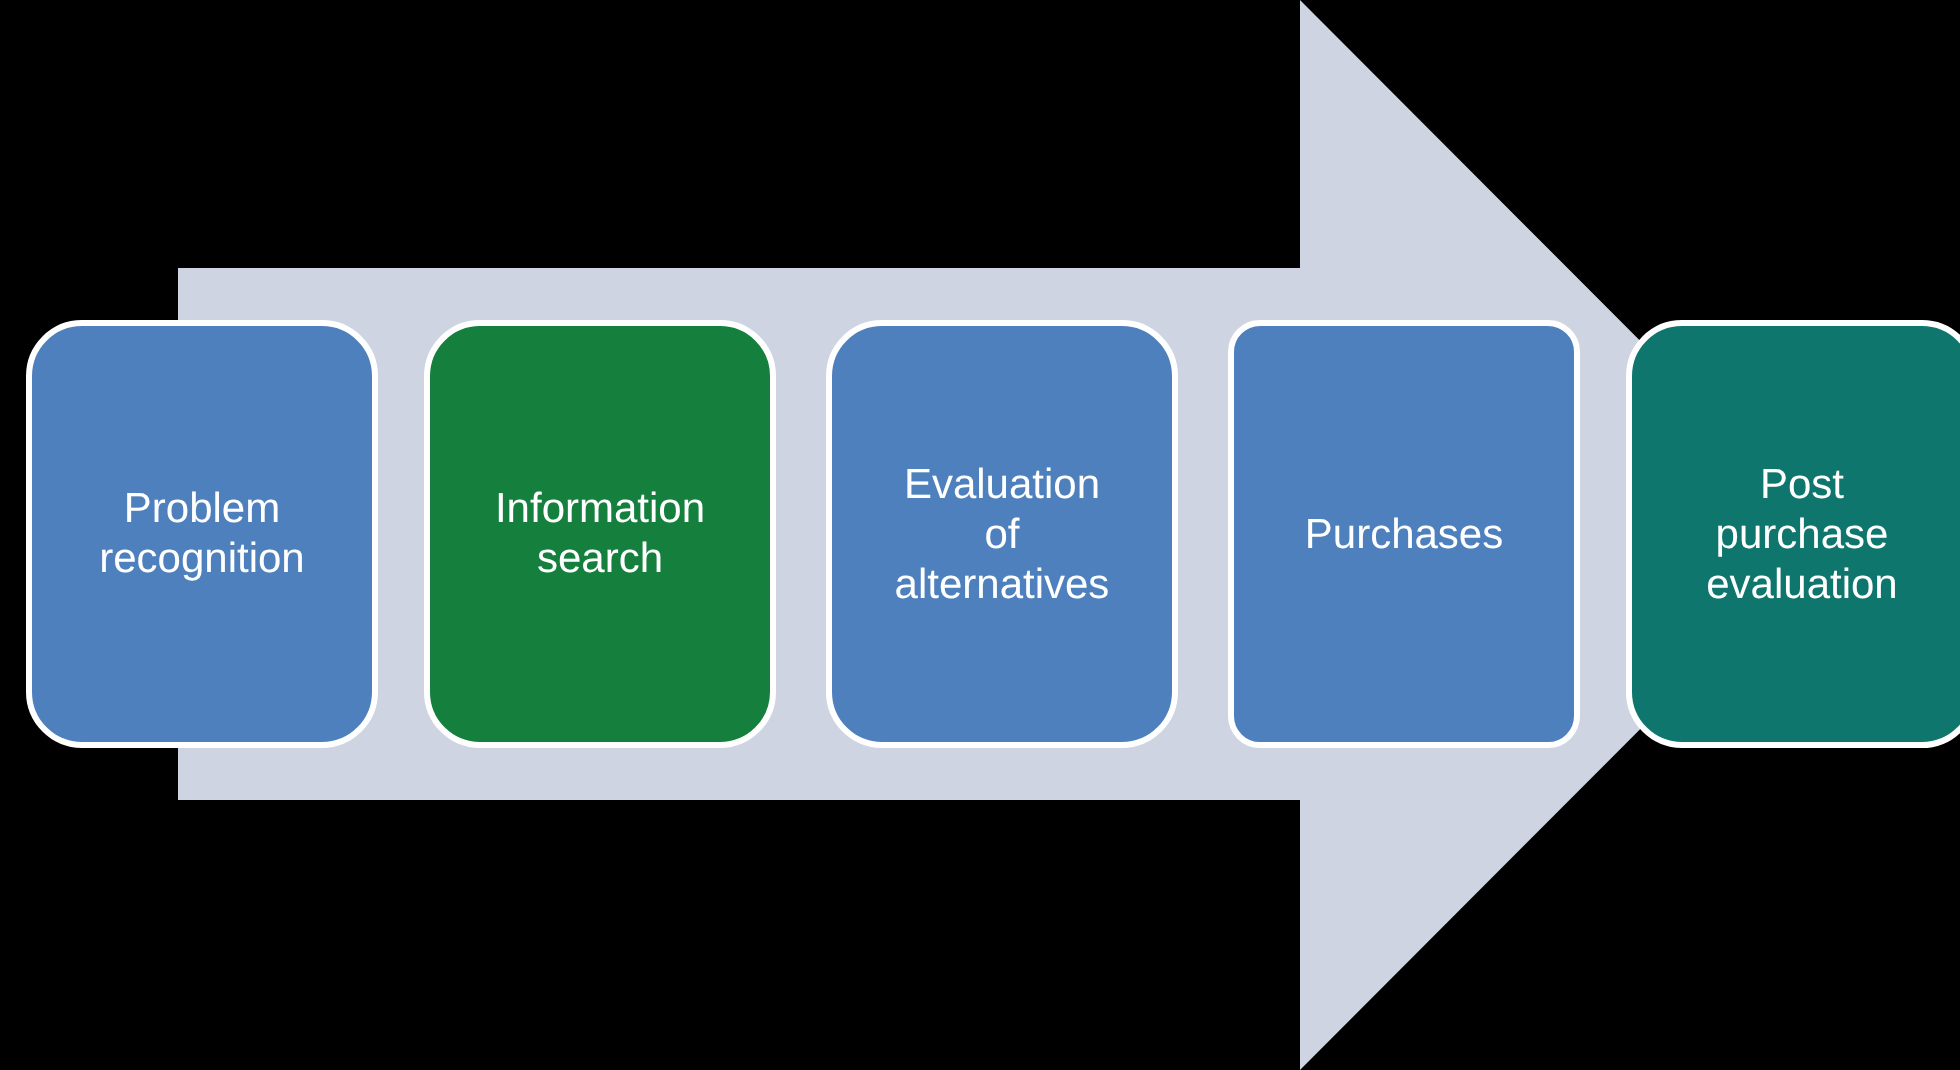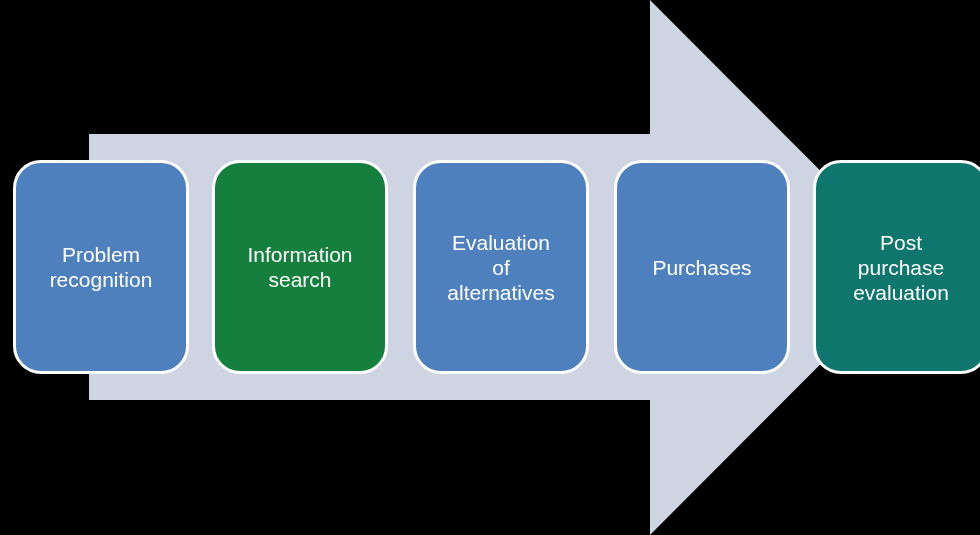--- a/index.html
+++ b/index.html
@@ -41,21 +41,21 @@
   .step-label {
     color: #FFFFFF;
     font-size: 21px;
     line-height: 25px;
     white-space: pre-line;
     font-weight: 400;
   }
   .pos-0 { left: 1px; }
   .pos-1 { left: 200px; }
   .pos-2 { left: 401px; }
-  .pos-3 { left: 602px; }
+  .pos-3 { left: 602px; border-radius: 16px; }
   .pos-4 { left: 801px; }
 </style>
 </head>
 <body style="background: rgb(0, 0, 0);">
 
 <div class="stage" style="background: rgb(0, 0, 0);">
 
   <svg class="arrow-svg" viewBox="0 0 980 535" xmlns="http://www.w3.org/2000/svg">
     <polygon fill="#CFD4E3" points="77,134 638,134 638,0 905,267.5 638,535 638,400 77,400"></polygon>
   </svg>

